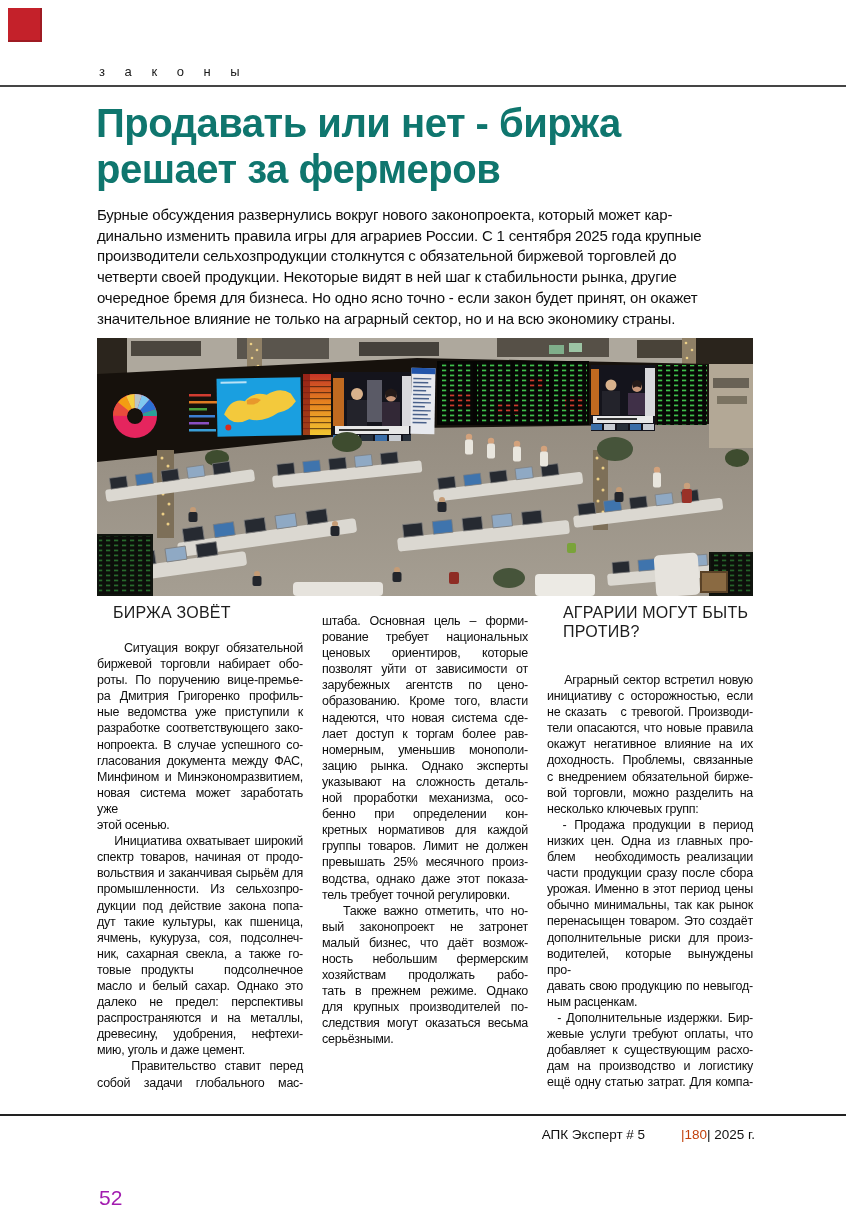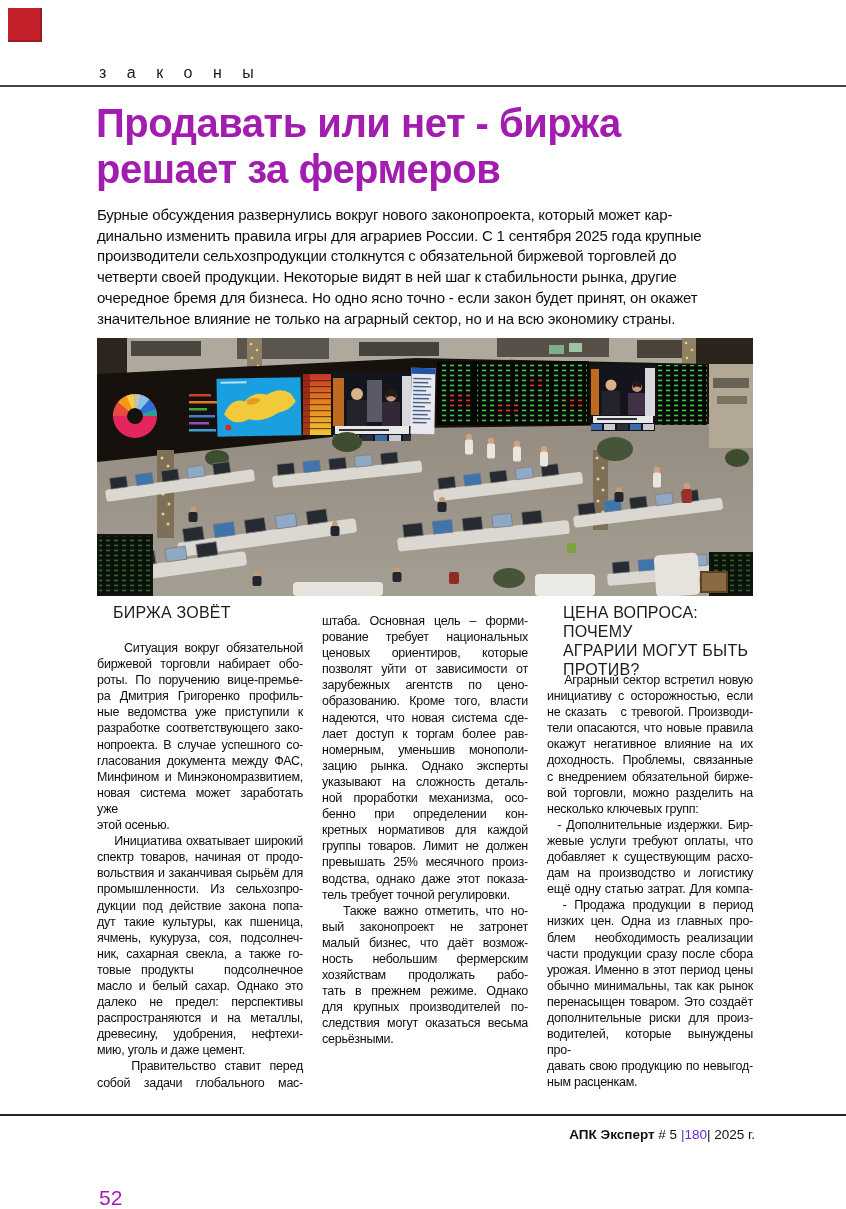--- a/index.html
+++ b/index.html
@@ -4,45 +4,45 @@
 <style>
   html,body{margin:0;padding:0;}
   body{
     width:846px;height:1209px;background:#ffffff;position:relative;
     font-family:"Liberation Sans",sans-serif;color:#111;overflow:hidden;
   }
   .abs{position:absolute;}
   
   .red-square{left:8px;top:8px;width:32px;height:32px;background:#c4212a;border-right:2px solid #9e1b23;border-bottom:2px solid #9e1b23;}
   
-  .kicker{left:99px;top:64px;font-size:16px;letter-spacing:8px;color:#1a1a1a;text-align:center;}
+  .kicker{left:99px;top:64px;font-size:13px;letter-spacing:8px;color:#1a1a1a;text-align:center;}
   .rule-top{left:0;top:85px;width:846px;height:2px;background:#454545;}
   .rule-bottom{left:0;top:1114px;width:846px;height:2px;background:#222;}
   
-  .title{left:96px;top:100px;width:660px;font-weight:700;font-size:40px;line-height:46px;letter-spacing:-0.5px;color:#a21caf;}
+  .title{left:96px;top:100px;width:660px;font-weight:700;font-size:40px;line-height:46px;letter-spacing:-0.5px;color:#0f766e;}
   
   .lead{left:97px;top:205px;width:620px;font-size:15px;line-height:20.7px;letter-spacing:-0.2px;color:#0e0e0e;}
   .lead .bline{text-align:left;}
   
   .photo{left:97px;top:338px;width:656px;height:258px;background:#8d867c;overflow:hidden;}
   
   .colhead{font-size:16px;line-height:19px;font-weight:400;color:#1c1c1c;letter-spacing:0.2px;margin-left:16px;}
   .colbody{font-size:12.5px;line-height:16.1px;letter-spacing:-0.25px;color:#0d0d0d;}
   .c1h{left:97px;top:603px;width:206px;}
   .c1b{left:97px;top:640px;width:206px;}
   .c2b{left:322px;top:613px;width:206px;}
   .c3h{left:547px;top:603px;width:206px;}
   .c3b{left:547px;top:672px;width:206px;}
   .pline{text-align:justify;text-align-last:justify;}
   .plast{text-align:justify;text-align-last:left;}
   
   .page-num{left:99px;top:1186px;font-size:21px;color:#a21caf;}
   .credit{right:91px;top:1127px;font-size:13.5px;color:#101010;white-space:nowrap;}
-  .credit .mag{font-weight:700;margin-left:16px;}
-  .credit .red{color:#6d28d9;}
+  .credit .mag{font-weight:400;margin-left:16px;}
+  .credit .red{color:#c2410c;margin-left:32px;}
 </style>
 </head>
 <body>
 
 <div class="abs red-square"></div>
 
 <div class="abs kicker">з а к о н ы</div>
 <div class="abs rule-top"></div>
 
 <div class="abs title">
@@ -383,55 +383,54 @@
       <div class="pline">ность небольшим фермерским</div>
       <div class="pline">хозяйствам продолжать рабо-</div>
       <div class="pline">тать в прежнем режиме. Однако</div>
       <div class="pline">для крупных производителей по-</div>
       <div class="pline">следствия могут оказаться весьма</div>
       <div class="pline plast">серьёзными.</div>
     </div>
   </div>
 
 <div class="abs colhead c3h">
-    <div class="bline">ЦЕНА ВОПРОСА: ПОЧЕМУ</div>
     <div class="bline">АГРАРИИ МОГУТ БЫТЬ</div>
     <div class="bline">ПРОТИВ?</div>
   </div>
 <div class="abs colbody c3b">
     <div class="para">
       <div class="pline">&nbsp;&nbsp;&nbsp;&nbsp;Аграрный сектор встретил новую</div>
       <div class="pline">инициативу с осторожностью, если</div>
       <div class="pline">не сказать &nbsp;&nbsp;с тревогой. Производи-</div>
       <div class="pline">тели опасаются, что новые правила</div>
       <div class="pline">окажут негативное влияние на их</div>
       <div class="pline">доходность. Проблемы, связанные</div>
       <div class="pline">с внедрением обязательной бирже-</div>
       <div class="pline">вой торговли, можно разделить на</div>
       <div class="pline plast">несколько ключевых групп:</div>
-    </div>
-    <div class="para">
-      <div class="pline">&nbsp;&nbsp;- Дополнительные издержки. Бир-</div>
-      <div class="pline">жевые услуги требуют оплаты, что</div>
-      <div class="pline">добавляет к существующим расхо-</div>
-      <div class="pline">дам на производство и логистику</div>
-      <div class="pline">ещё одну статью затрат. Для компа-</div>
     </div>
     <div class="para">
       <div class="pline">&nbsp;&nbsp;- Продажа продукции в период</div>
       <div class="pline">низких цен. Одна из главных про-</div>
       <div class="pline">блем &nbsp;&nbsp;необходимость реализации</div>
       <div class="pline">части продукции сразу после сбора</div>
       <div class="pline">урожая. Именно в этот период цены</div>
       <div class="pline">обычно минимальны, так как рынок</div>
       <div class="pline">перенасыщен товаром. Это создаёт</div>
       <div class="pline">дополнительные риски для произ-</div>
       <div class="pline">водителей, которые вынуждены про-</div>
       <div class="pline">давать свою продукцию по невыгод-</div>
       <div class="pline plast">ным расценкам.</div>
     </div>
+    <div class="para">
+      <div class="pline">&nbsp;&nbsp;- Дополнительные издержки. Бир-</div>
+      <div class="pline">жевые услуги требуют оплаты, что</div>
+      <div class="pline">добавляет к существующим расхо-</div>
+      <div class="pline">дам на производство и логистику</div>
+      <div class="pline">ещё одну статью затрат. Для компа-</div>
+    </div>
   </div>
 
 <div class="abs rule-bottom"></div>
 <div class="abs page-num">52</div>
 <div class="abs credit">
   <span class="mag">АПК Эксперт</span><span>&nbsp;# 5 </span><span class="red">|180</span><span>| 2025 г.</span>
 </div>
 
 </body></html>

